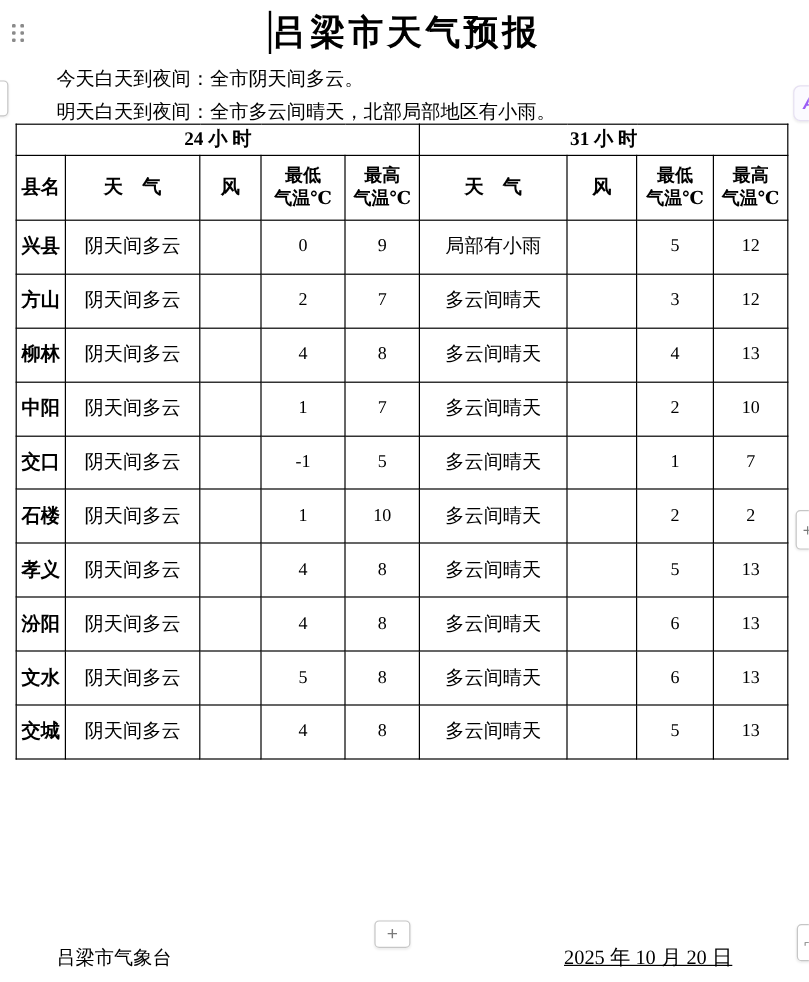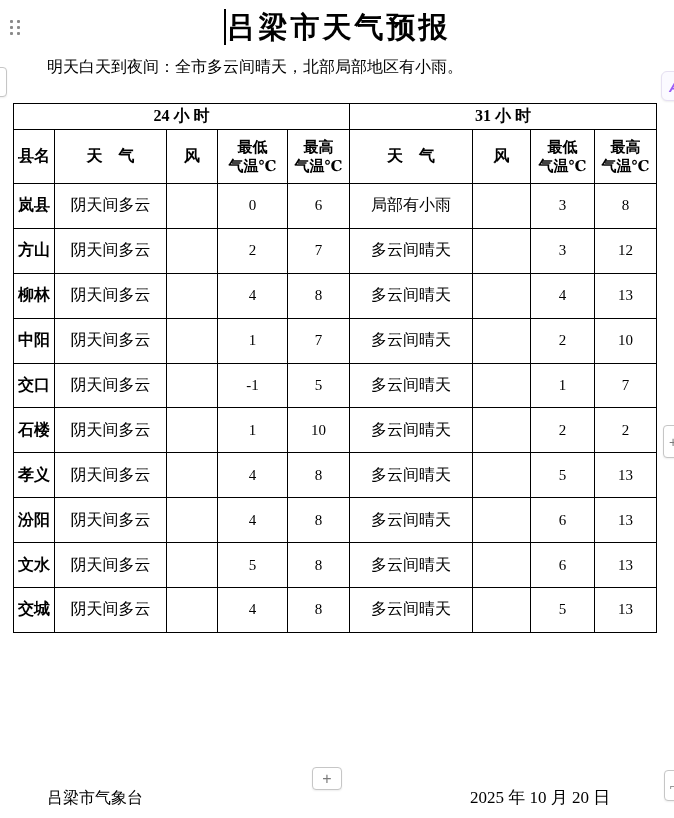--- a/index.html
+++ b/index.html
@@ -78,21 +78,21 @@
   th.col   { font-size: 16px; font-weight: bold; }
   th.col .l { display: block; font-size: 15px; line-height: 19px; font-weight: bold; }
   td.county  { font-size: 16px; font-weight: bold; }
   td.weather { font-size: 16px; }
   td.num     { font-size: 15px; }
 
   .footer-station {
     position: absolute; left: 47px; top: 788px; font-size: 16px;
   }
   .footer-date {
-    position: absolute; left: 470px; top: 786px; font-size: 17px; white-space: nowrap;
+    position: absolute; left: 470px; top: 786px; font-size: 17px; white-space: nowrap; text-decoration: underline;
   }
 </style>
 </head>
 <body>
 
 <div class="drag-handle">
   <i></i>
     <i></i>
   <i></i>
     <i></i>
@@ -112,20 +112,21 @@
 </div>
 <div class="chrome-btn bottom-right-btn">
   <span>⌐</span>
 </div>
 
 <div class="title-row">
   <span class="caret"></span><span class="doc-title">吕梁市天气预报</span>
 </div>
 
 <div class="intro">
+  <div>今天白天到夜间：全市阴天间多云。</div>
   <div>明天白天到夜间：全市多云间晴天，北部局部地区有小雨。</div>
 </div>
 
 <table class="forecast">
   <colgroup>
     <col style="width:41px">
       <col style="width:112px">
       <col style="width:51px">
     <col style="width:70px">
       <col style="width:62px">
@@ -158,29 +159,29 @@
         <span class="l">气温℃</span>
       </th>
       <th class="col">
         <span class="l">最高</span>
         <span class="l">气温℃</span>
       </th>
     </tr>
   </thead>
   <tbody>
       <tr class="data-row">
-    <td class="county">岚县</td>
+    <td class="county">兴县</td>
     <td class="weather">阴天间多云</td>
     <td class="num"></td>
     <td class="num">0</td>
-    <td class="num">6</td>
+    <td class="num">9</td>
     <td class="weather">局部有小雨</td>
     <td class="num"></td>
-    <td class="num">3</td>
-    <td class="num">8</td>
+    <td class="num">5</td>
+    <td class="num">12</td>
   </tr>
       <tr class="data-row">
     <td class="county">方山</td>
     <td class="weather">阴天间多云</td>
     <td class="num"></td>
     <td class="num">2</td>
     <td class="num">7</td>
     <td class="weather">多云间晴天</td>
     <td class="num"></td>
     <td class="num">3</td>

